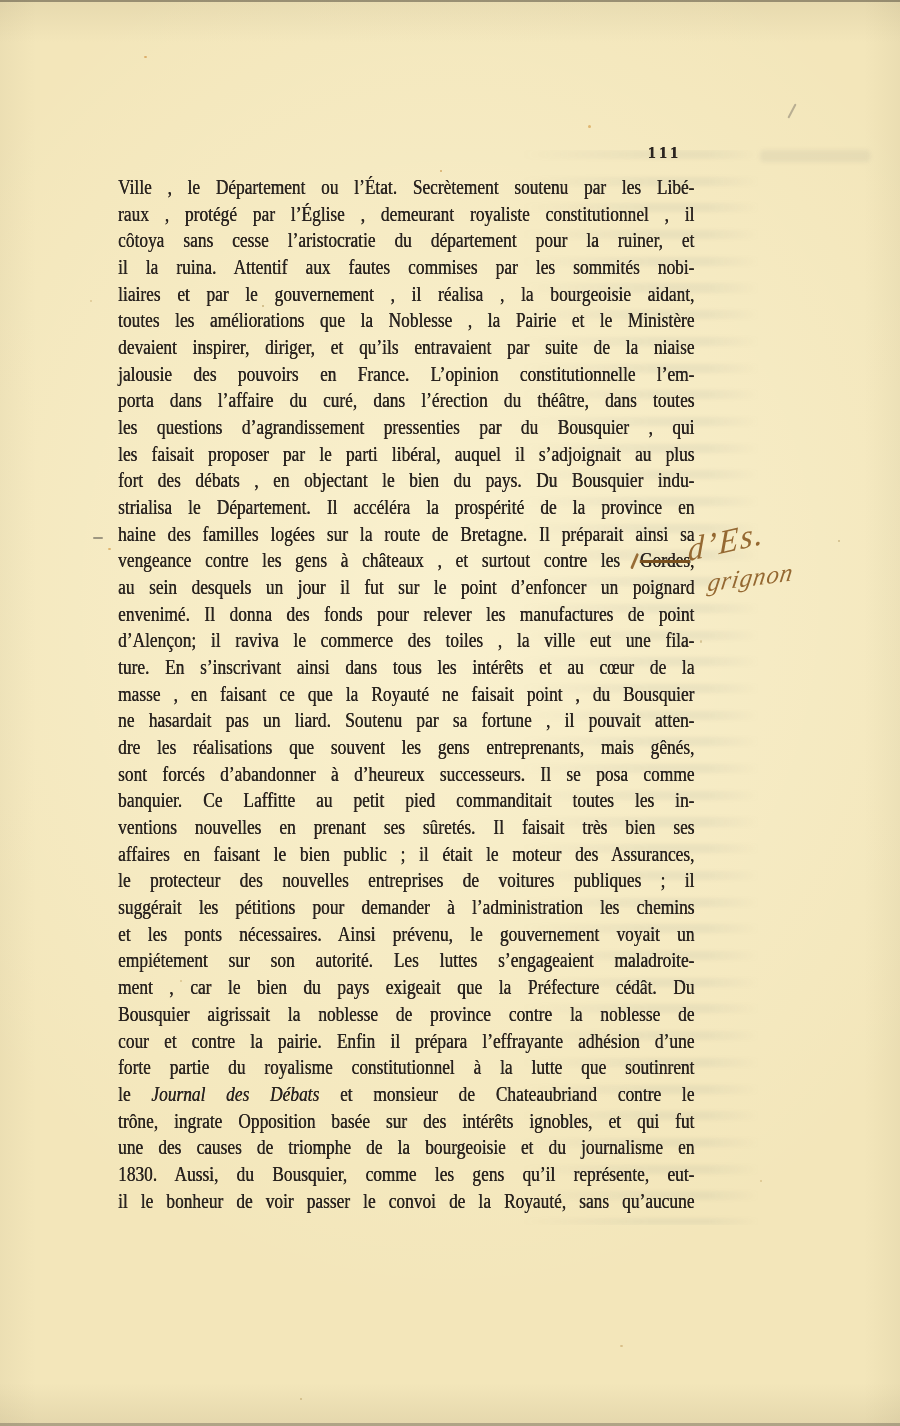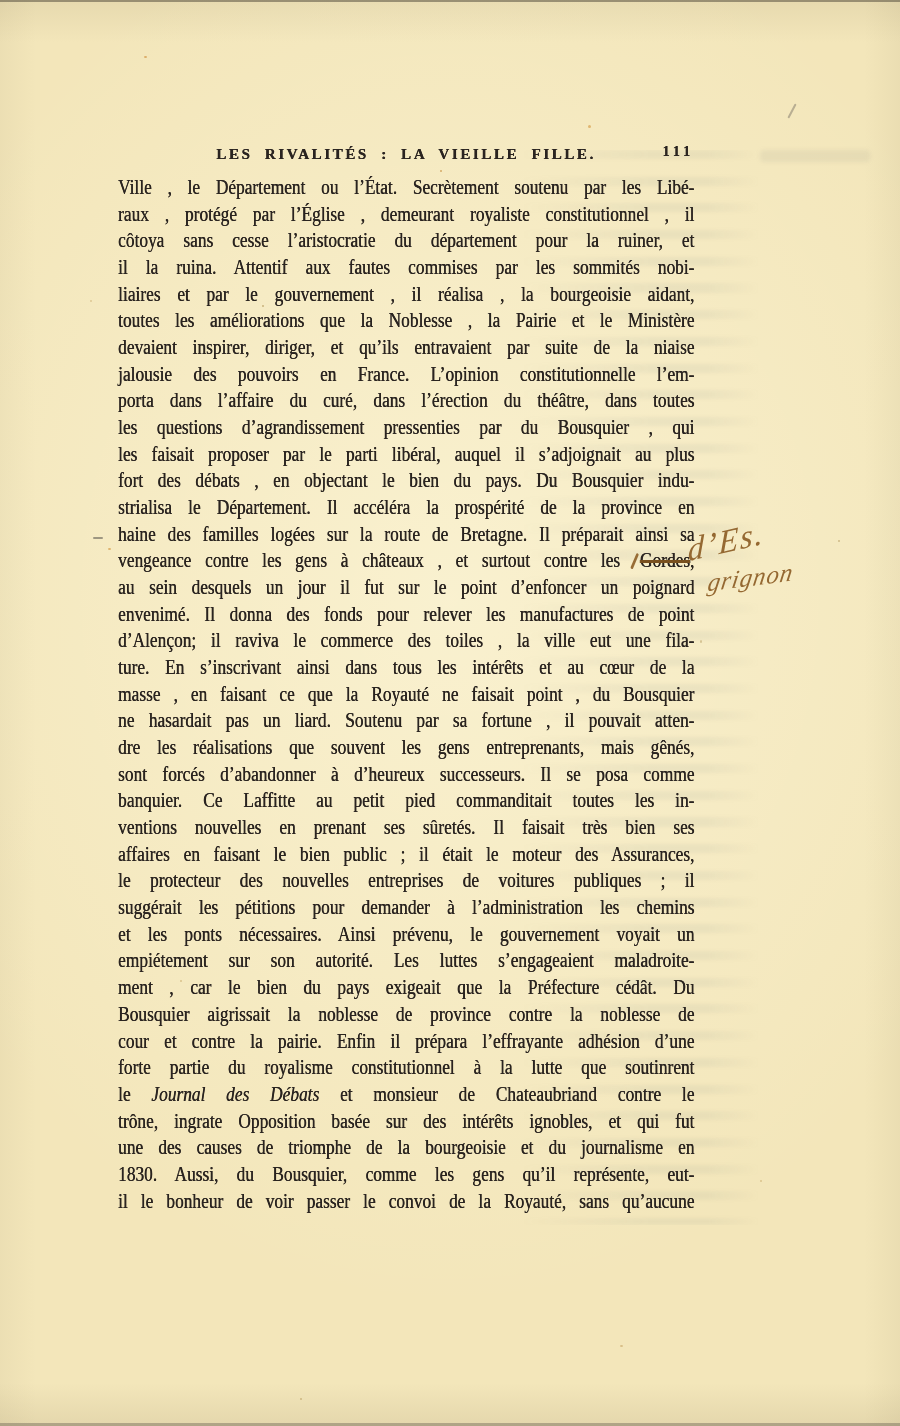--- a/index.html
+++ b/index.html
@@ -16,22 +16,22 @@
   .edge-top{position:absolute;left:0;top:0;width:900px;height:2px;background:#57503f;opacity:.55;}
   .edge-bottom{position:absolute;left:0;top:1423px;width:900px;height:3px;background:#6e6557;opacity:.45;}
 
   .running-head{
     position:absolute;left:118px;top:146px;width:576px;height:22px;
     font-size:15px;font-weight:700;letter-spacing:2.6px;word-spacing:6px;
     text-align:center;color:#2a2420;
   }
   .running-head .title{text-shadow:.3px 0 0 currentColor;}
   .folio{
-    position:absolute;right:0;top:-2px;
-    font-size:14px;font-weight:700;letter-spacing:4px;text-shadow:.3px 0 0 currentColor;
+    position:absolute;right:12px;top:-2px;
+    font-size:16px;font-weight:700;letter-spacing:4px;text-shadow:.3px 0 0 currentColor;
   }
 
   .text-block{
     position:absolute;left:118px;top:174px;width:664px;
     transform:scaleX(0.868);transform-origin:0 0;
     font-size:20px;
   }
   .line{
     height:26.68px;line-height:26.68px;
     text-align:justify;text-align-last:justify;
@@ -86,21 +86,20 @@
 
 <div class="page">
 
   <div class="edge-top"></div>
   <div class="edge-bottom"></div>
 
   <div class="bleed"></div>
   <div class="bleed-head"></div>
 
   <div class="running-head">
-    <span class="title">LES RIVALITÉS : LA VIEILLE FILLE.</span>
     <span class="folio">111</span>
   </div>
 
   <div class="text-block">
       <div class="line"><span>Ville , le Département ou l’État. Secrètement soutenu par les Libé-</span></div>
       <div class="line"><span>raux , protégé par l’Église , demeurant royaliste constitutionnel , il</span></div>
       <div class="line"><span>côtoya sans cesse l’aristocratie du département pour la ruiner, et</span></div>
       <div class="line"><span>il la ruina. Attentif aux fautes commises par les sommités nobi-</span></div>
       <div class="line"><span>liaires et par le gouvernement , il réalisa , la bourgeoisie aidant,</span></div>
       <div class="line"><span>toutes les améliorations que la Noblesse , la Pairie et le Ministère</span></div>

